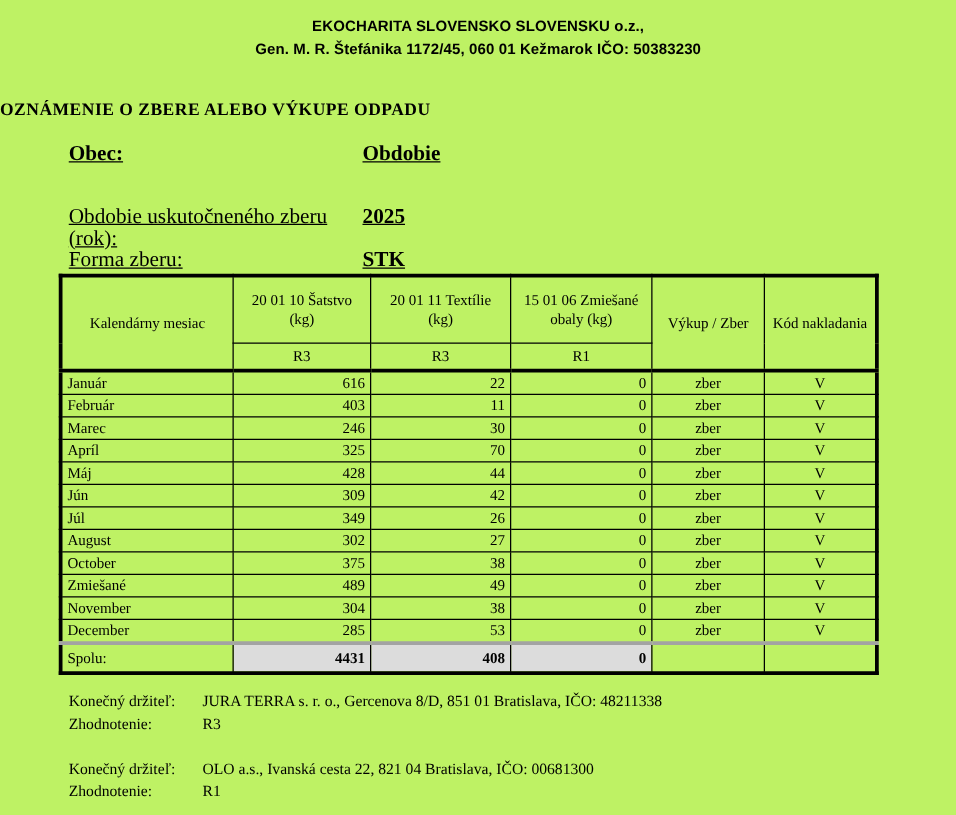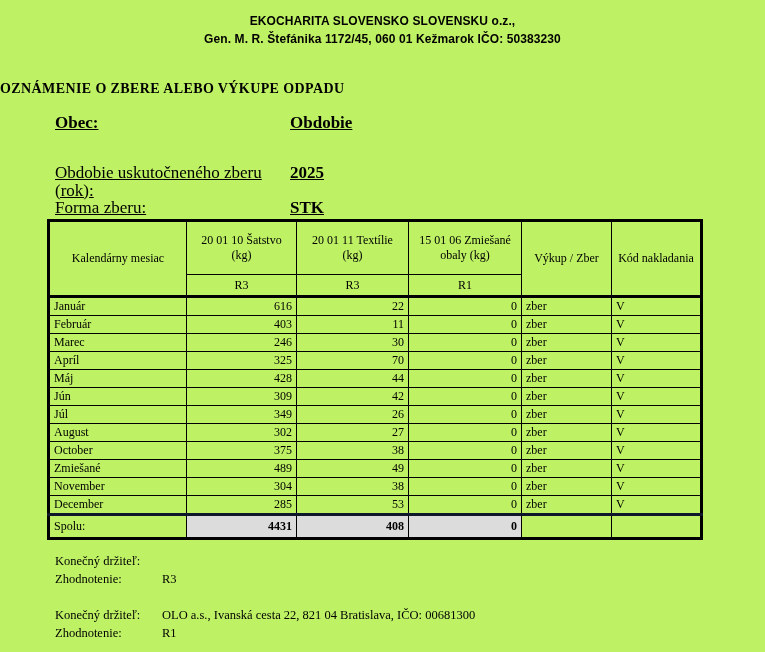--- a/index.html
+++ b/index.html
@@ -34,22 +34,22 @@
   .waste-table td, .waste-table th {
     border:1px solid #000; padding:0 4px; overflow:hidden;
   }
   .waste-table th { font-weight:normal; text-align:center; vertical-align:middle; }
   .hdr-row1 th { height:52px; }
   .hdr-row2 th { height:20px; }
   .thickb { border-bottom:3px solid #000 !important; }
   .body-row td { height:17px; }
   .month-cell { text-align:left; }
   .num { text-align:right; }
-  .ctr { text-align:left; }
-  .total-row td { border-top:3px solid #0f172a; height:21px; }
+  .ctr { text-align:center; }
+  .total-row td { border-top:3px solid #a3a3a3; height:21px; }
   .total-num { background:#dcdcdc; font-weight:bold; text-align:right; }
   
   .bottom-block { position:absolute; left:55px; font-size:12.5px; line-height:18px; }
   #bottomA { top:552px; }
   #bottomB { top:606px; }
   .bottom-row { display:flex; }
   .bottom-label { width:107px; flex:0 0 107px; }
 </style>
 </head>
 <body>
@@ -209,20 +209,21 @@
       <td class="total-num">0</td>
       <td></td>
       <td></td>
     </tr>
   </tbody>
     </table>
 
   <div class="bottom-block" id="bottomA">
     <div class="bottom-row">
       <span class="bottom-label">Konečný držiteľ:</span>
+      <span>JURA TERRA s. r. o., Gercenova 8/D, 851 01 Bratislava, IČO: 48211338</span>
     </div>
     <div class="bottom-row">
       <span class="bottom-label">Zhodnotenie:</span>
       <span>R3</span>
     </div>
   </div>
 
   <div class="bottom-block" id="bottomB">
     <div class="bottom-row">
       <span class="bottom-label">Konečný držiteľ:</span>

